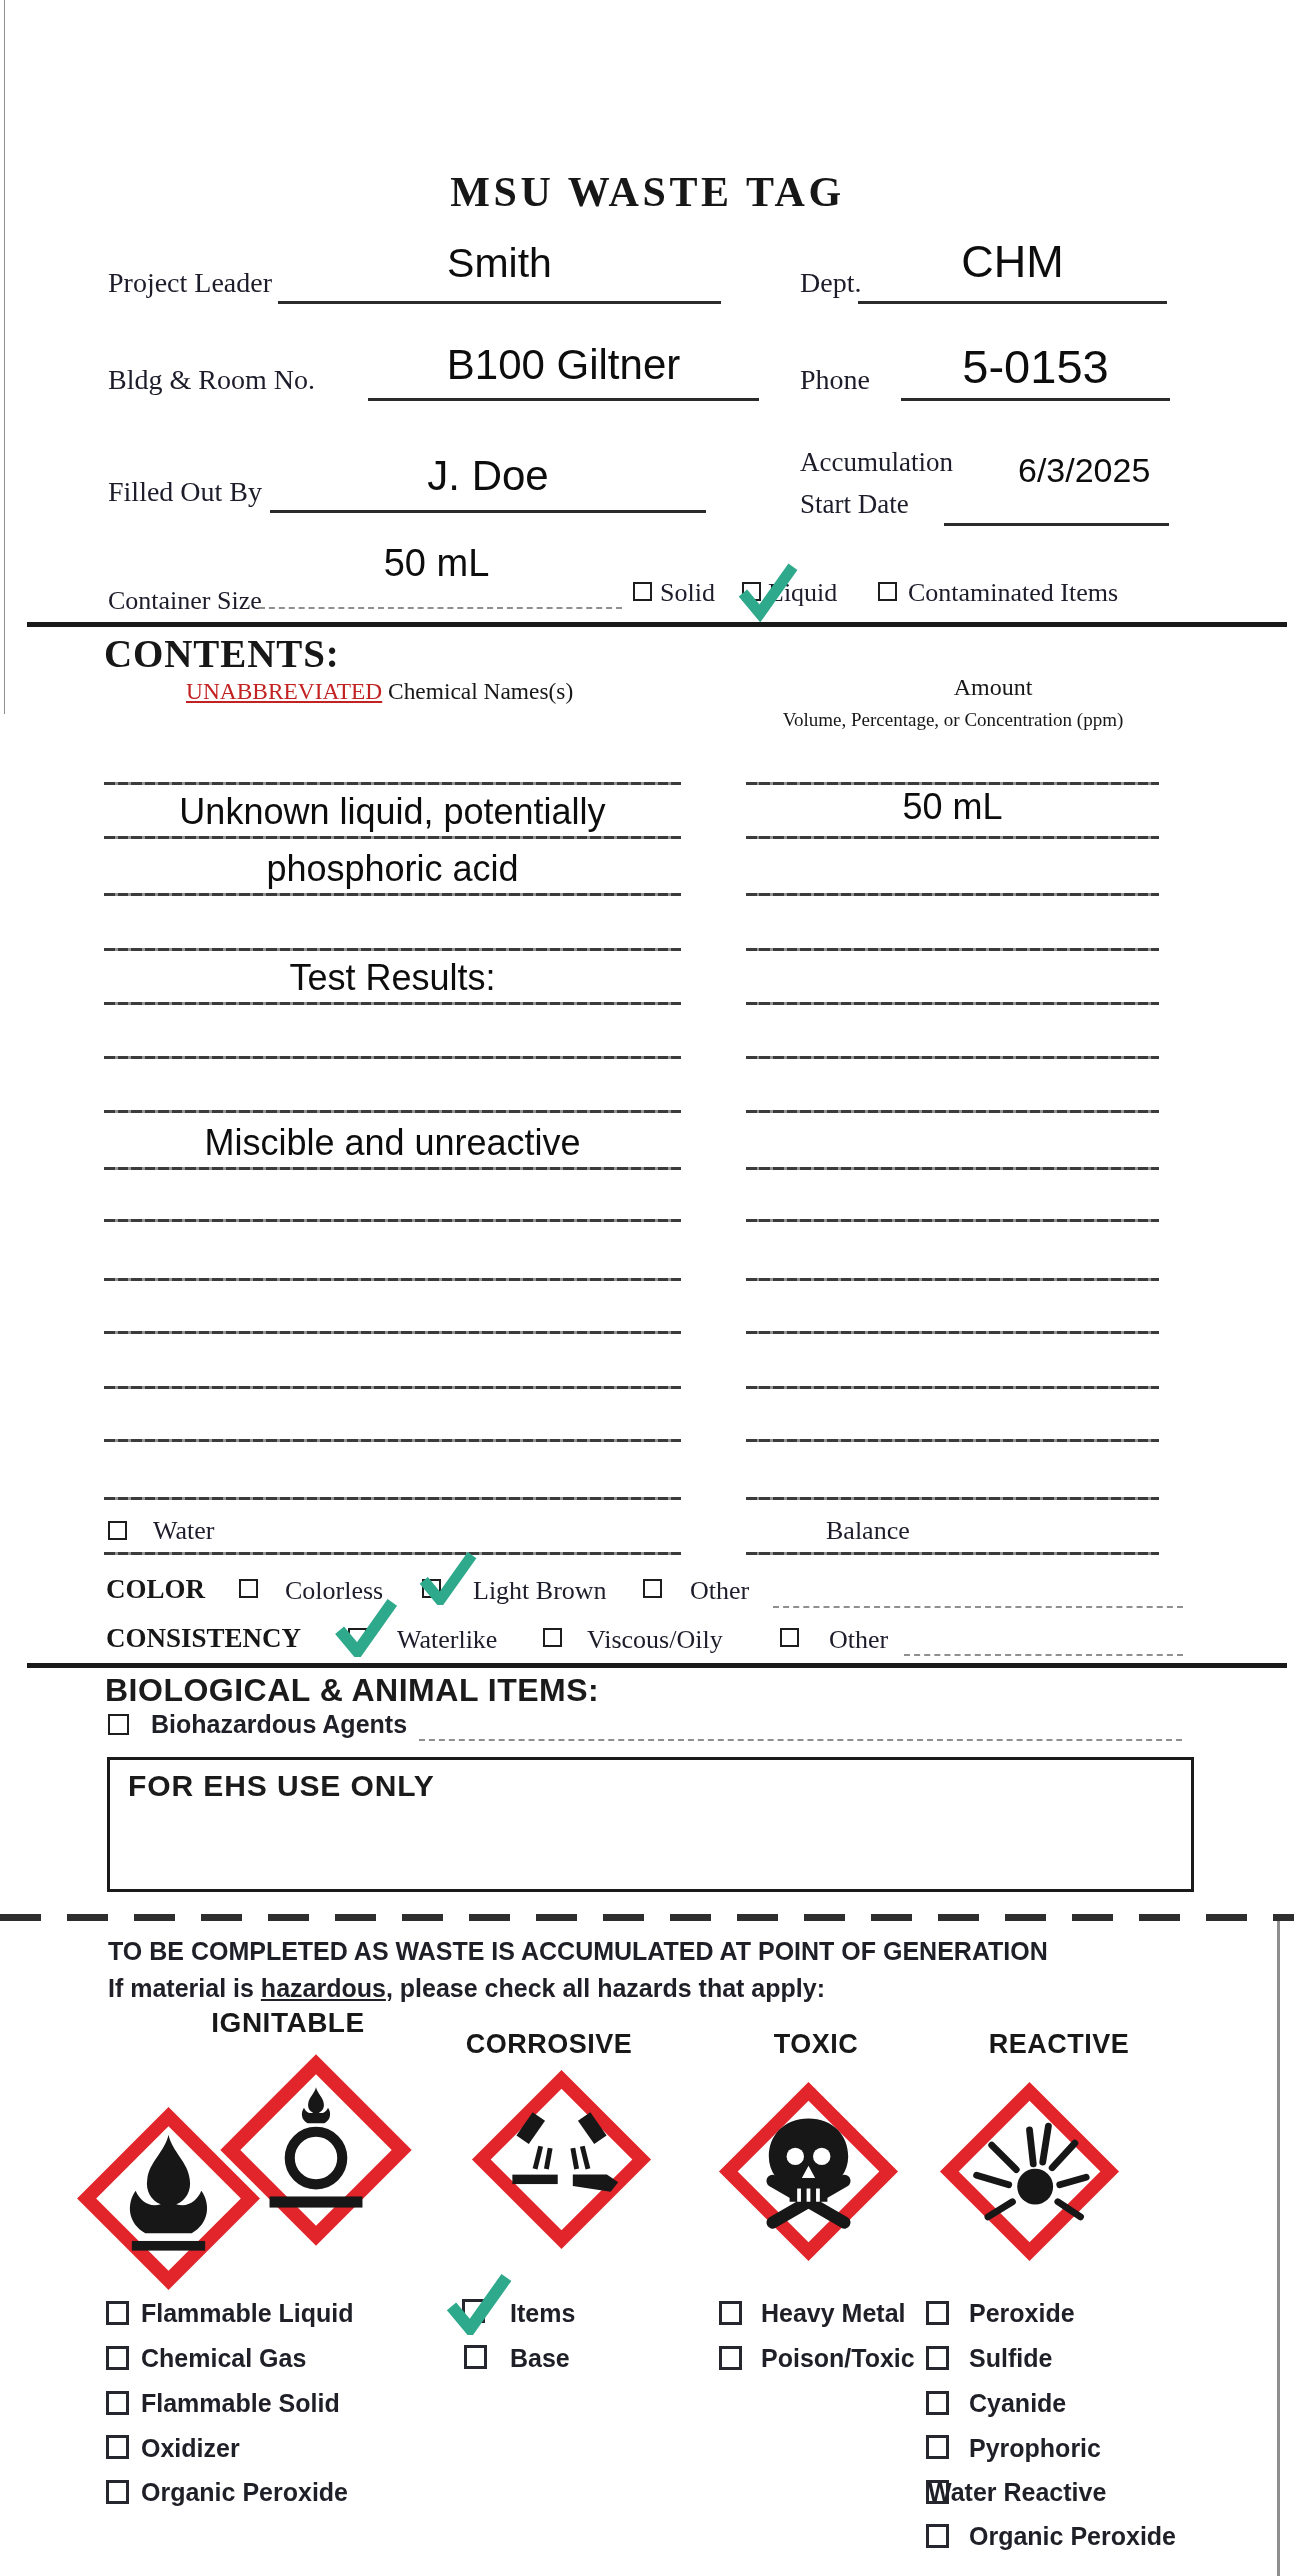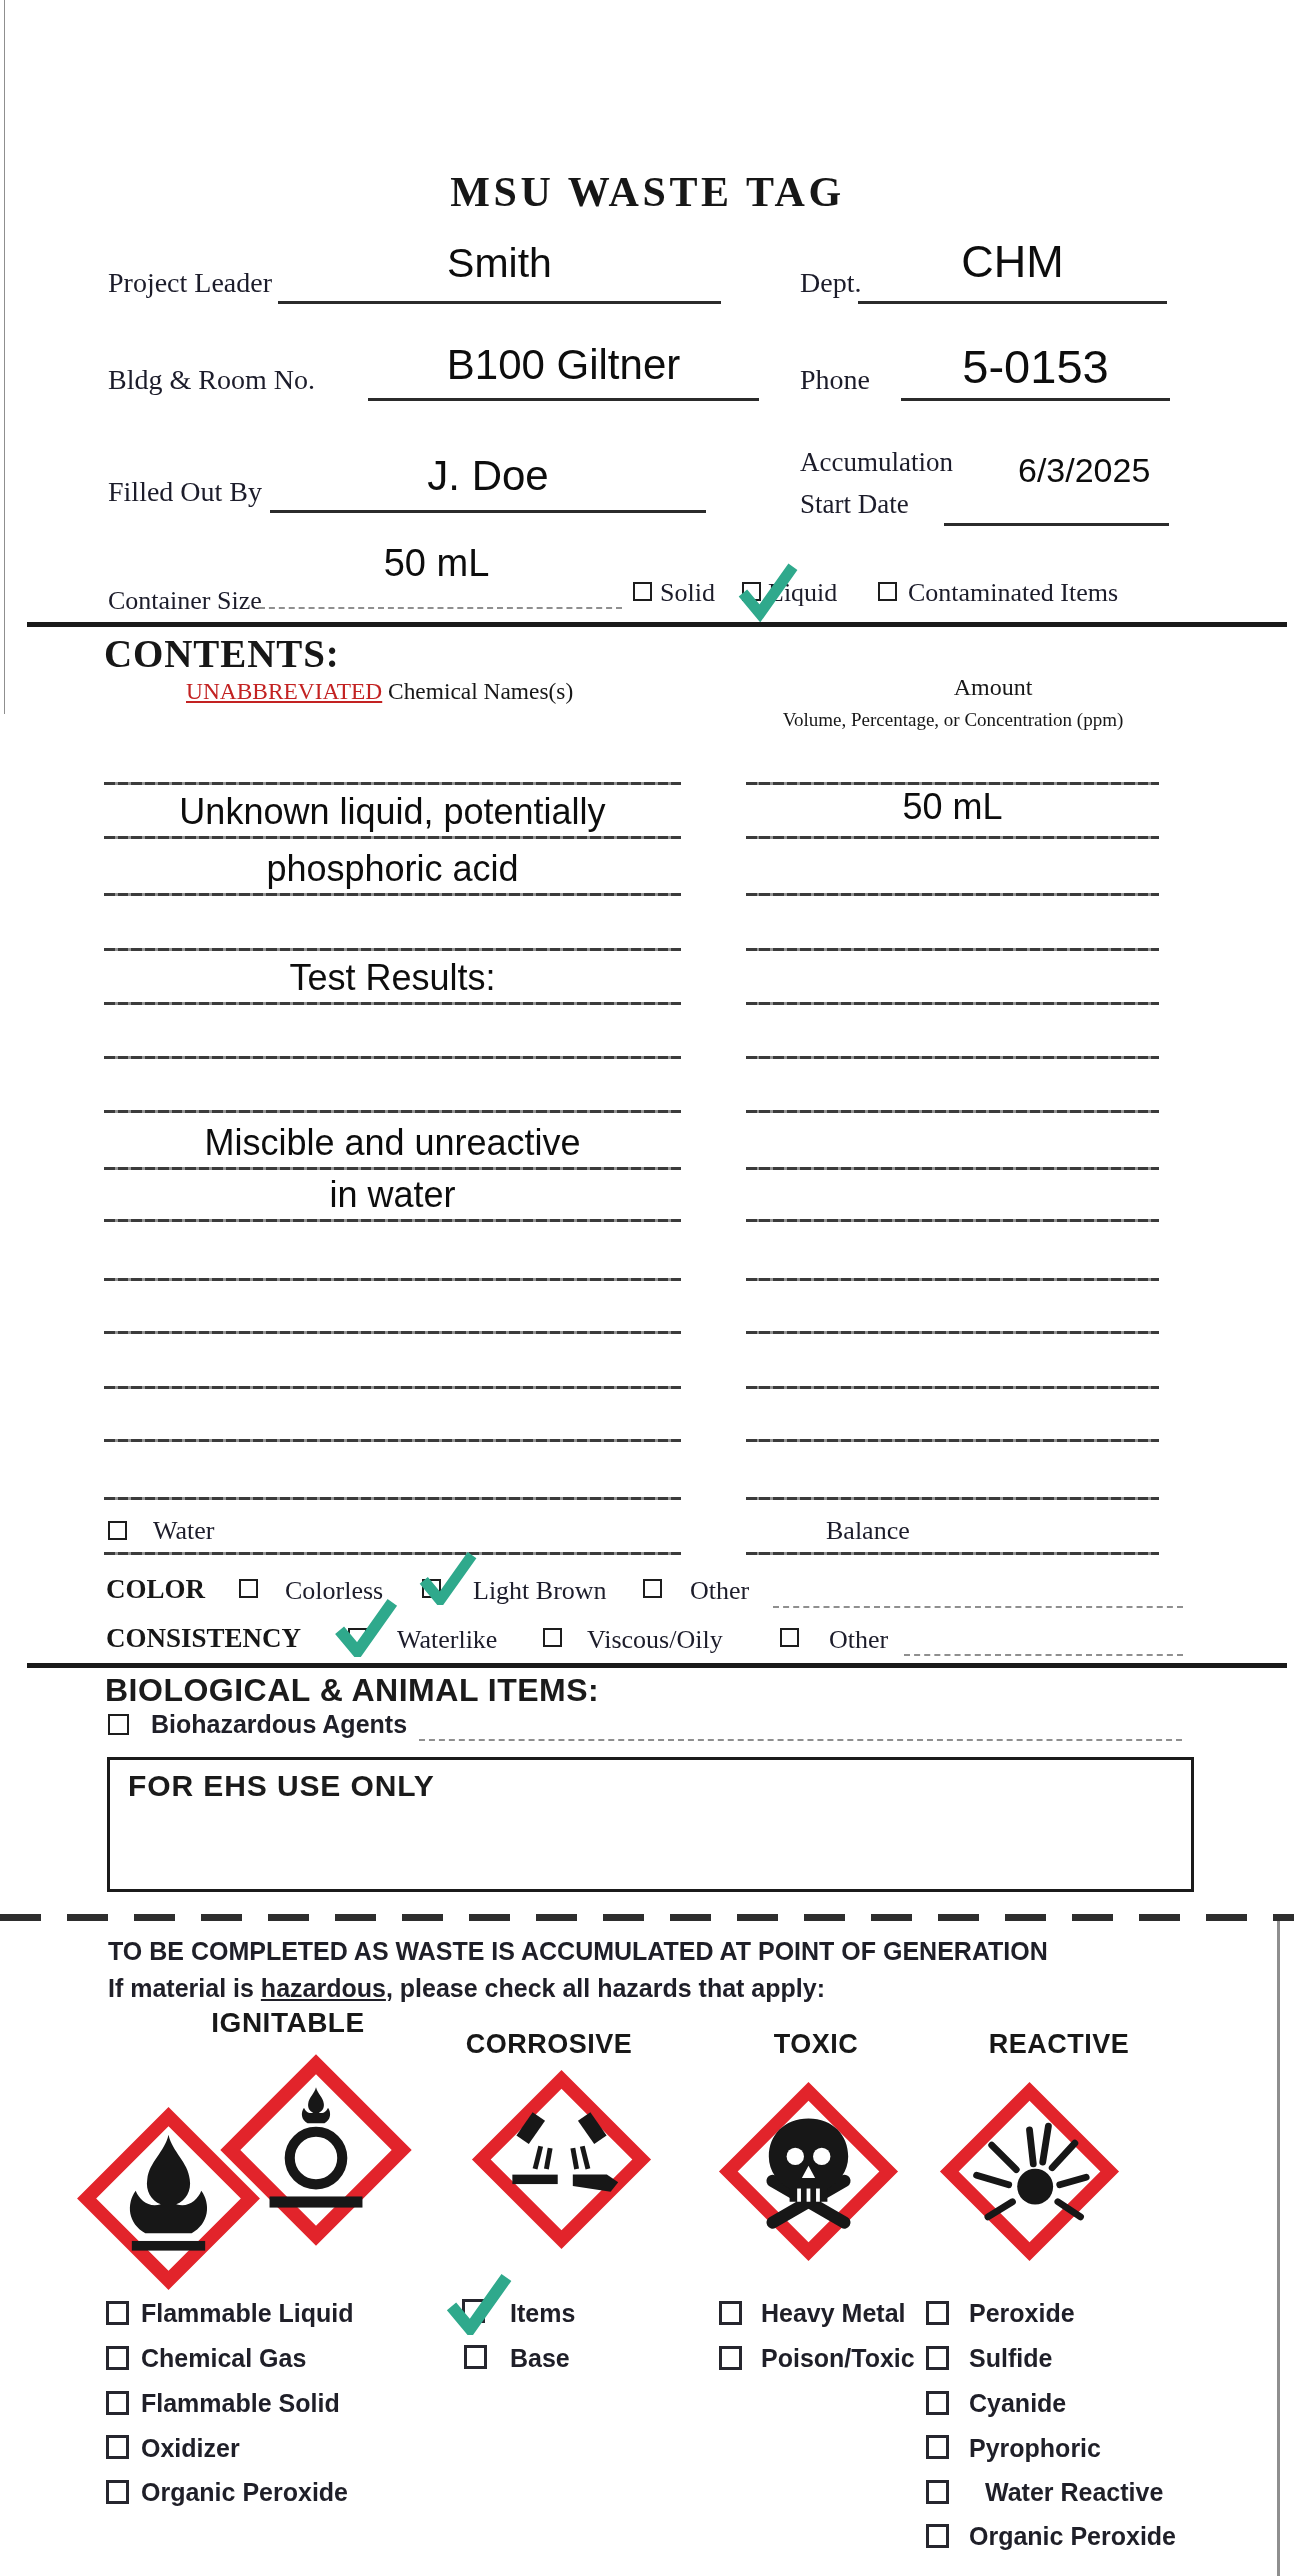--- a/index.html
+++ b/index.html
@@ -108,21 +108,20 @@
   <div class="abs rule" style="left:746px;top:1331px;width:413px"></div>
   <div class="abs rule" style="left:746px;top:1386px;width:413px"></div>
   <div class="abs rule" style="left:746px;top:1439px;width:413px"></div>
   <div class="abs rule" style="left:746px;top:1497px;width:413px"></div>
 
   <div class="abs hand entry ctr" style="left:104px;top:791px;width:577px">Unknown liquid, potentially</div>
   <div class="abs hand entry ctr" style="left:746px;top:786px;width:413px">50 mL</div>
   <div class="abs hand entry ctr" style="left:104px;top:848px;width:577px">phosphoric acid</div>
   <div class="abs hand entry ctr" style="left:104px;top:957px;width:577px">Test Results:</div>
   <div class="abs hand entry ctr" style="left:104px;top:1122px;width:577px">Miscible and unreactive</div>
-  <div class="abs hand entry ctr" style="left:104px;top:1174px;width:577px">in water</div>
 
   <div class="abs cb" style="left:108px;top:1521px"></div>
   <div class="abs lbl2" style="left:153px;top:1516px">Water</div>
   <div class="abs rule" style="left:104px;top:1552px;width:577px"></div>
   <div class="abs lbl2" style="left:826px;top:1516px">Balance</div>
   <div class="abs rule" style="left:746px;top:1552px;width:413px"></div>
 
   <div class="abs serif b" style="left:106px;top:1574px;font-size:27px">COLOR</div>
   <div class="abs cb" style="left:239px;top:1579px"></div>
   <div class="abs lbl2" style="left:285px;top:1576px">Colorless</div>
@@ -253,18 +252,18 @@
 
   <div class="abs cbl" style="left:926px;top:2301px"></div>
   <div class="abs hz" style="left:969px;top:2299px">Peroxide</div>
   <div class="abs cbl" style="left:926px;top:2346px"></div>
   <div class="abs hz" style="left:969px;top:2344px">Sulfide</div>
   <div class="abs cbl" style="left:926px;top:2391px"></div>
   <div class="abs hz" style="left:969px;top:2389px">Cyanide</div>
   <div class="abs cbl" style="left:926px;top:2435px"></div>
   <div class="abs hz" style="left:969px;top:2434px">Pyrophoric</div>
   <div class="abs cbl" style="left:926px;top:2480px"></div>
-  <div class="abs hz" style="left:985px;top:2478px">Water Reactive</div>
+  <div class="abs hz" style="left:928px;top:2478px">Water Reactive</div>
   <div class="abs cbl" style="left:926px;top:2524px"></div>
   <div class="abs hz" style="left:969px;top:2522px">Organic Peroxide</div>
 
 </div>
 
 
 </body></html>

